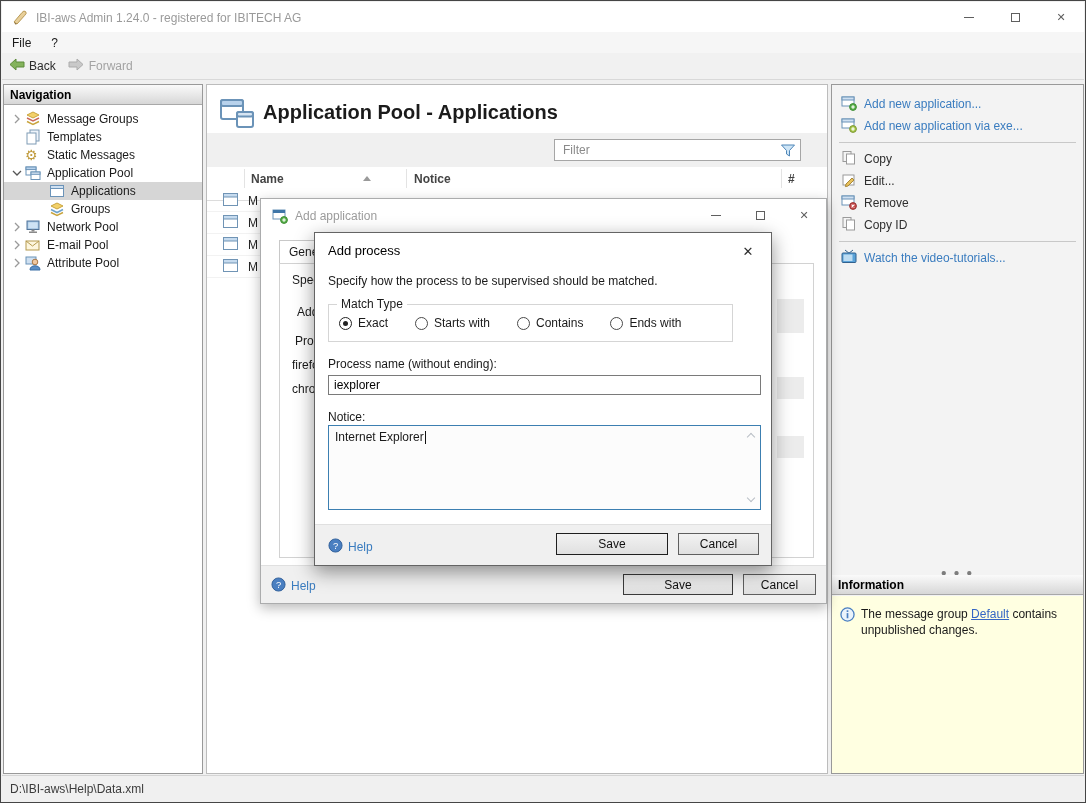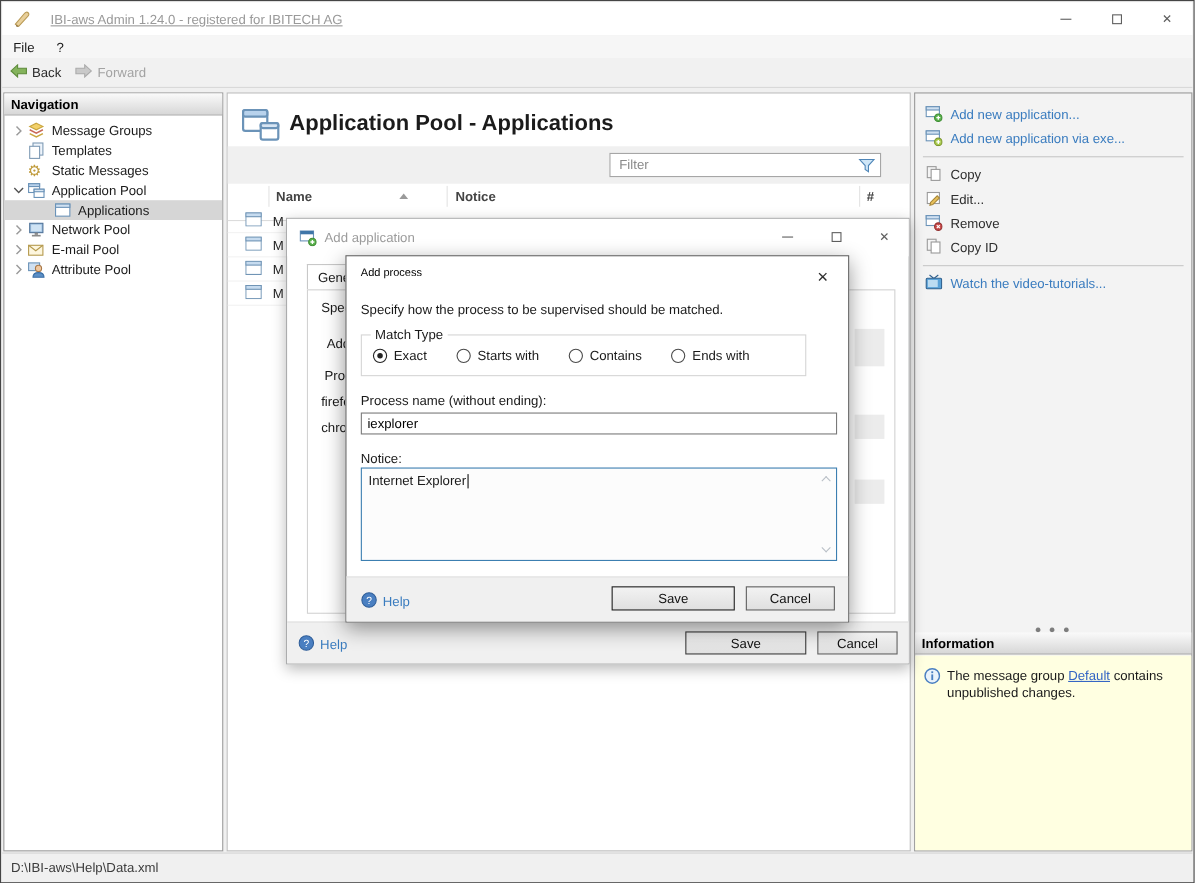--- a/index.html
+++ b/index.html
@@ -4,21 +4,21 @@
 <style>
   * { margin:0; padding:0; box-sizing:border-box; }
   html,body { width:1086px; height:803px; overflow:hidden; }
   body { font-family:"Liberation Sans", sans-serif; font-size:12px; color:#1a1a1a; }
 
   .window { position:absolute; inset:0; background:#f0f0f0; border:1px solid #454545; }
 
   
   .titlebar { position:absolute; top:1px; left:1px; right:1px; height:30px; background:#fff; }
   .app-icon { position:absolute; left:9px; top:6px; }
-  .title-text { position:absolute; left:44px; top:9px; color:#9a9a9a;text-decoration:underline; }
+  .title-text { position:absolute; left:34px; top:9px; color:#9a9a9a; }
   .caption-btns { position:absolute; right:0; top:0; height:30px; display:flex; }
   .cap-btn { width:46px; height:30px; display:flex; align-items:center; justify-content:center; color:#5f5f5f; }
   .min-glyph { width:10px; height:1px; background:#5f5f5f; }
   .max-glyph { width:9px; height:9px; border:1px solid #5f5f5f; }
   .close-glyph { font-size:11px; color:#5f5f5f; }
 
   
   .menubar { position:absolute; top:31px; left:1px; right:1px; height:21px; background:#f6f6f6; display:flex; align-items:center; }
   .menu-item { padding:3px 10px; color:#1a1a1a; }
   .toolbar { position:absolute; top:52px; left:1px; right:1px; height:27px; background:#f1f1f1; border-bottom:1px solid #d9d9d9; display:flex; align-items:center; }
@@ -88,21 +88,21 @@
   .tab { position:absolute; left:18px; top:41px; height:23px; background:#fff; border:1px solid #c8c8c8; border-bottom:none; padding:4px 9px; color:#1a1a1a; }
   .tab-page { position:absolute; left:18px; top:64px; width:535px; height:295px; border:1px solid #d2d2d2; background:#fff; }
   .frag { position:absolute; color:#1a1a1a; white-space:nowrap; }
   .ghost-block { position:absolute; background:#ececec; width:27px; }
   .dlg-footer { position:absolute; left:0; right:0; bottom:0; background:#f0f0f0; border-top:1px solid #e0e0e0; }
   .dlg-addapp .dlg-footer { height:38px; }
   .help-link { position:absolute; display:flex; align-items:center; gap:5px; color:#3a7cbf; }
   .btn { position:absolute; display:flex; align-items:center; justify-content:center; background:linear-gradient(#f2f2f2,#e0e0e0); border:1px solid #5f5f5f; color:#111; }
 
   .dlg-addprocess { left:313px; top:231px; width:458px; height:334px; border:1px solid #646464; box-shadow:0 6px 18px rgba(0,0,0,.42); z-index:20; }
-  .dlg-addprocess .dlg-title { position:absolute; left:13px; top:10px; font-size:10px; color:#000; }
+  .dlg-addprocess .dlg-title { position:absolute; left:13px; top:10px; font-size:13px; color:#000; }
   .dlg-addprocess .dlg-close { position:absolute; right:11px; top:7px; width:24px; height:22px; display:flex; align-items:center; justify-content:center; color:#2e2e2e; font-size:13px; }
   .dlg-desc { position:absolute; left:13px; top:41px; color:#1a1a1a; }
   .groupbox { position:absolute; left:13px; top:71px; width:405px; height:38px; border:1px solid #d5d5d5; }
   .groupbox .legend { position:absolute; left:8px; top:-8px; background:#fff; padding:0 4px; color:#1a1a1a; }
   .radio-row { position:absolute; left:10px; top:11px; display:flex; align-items:center; }
   .radio-opt { display:flex; align-items:center; margin-right:27px; }
   .radio { width:13px; height:13px; border:1px solid #4a4a4a; border-radius:50%; margin-right:6px; position:relative; flex:none; background:#fff; }
   .radio.checked { border-color:#222; }
   .radio.checked::after { content:""; position:absolute; left:3px; top:3px; width:5px; height:5px; border-radius:50%; background:#222; }
   .field-label { position:absolute; left:13px; color:#1a1a1a; }
@@ -205,20 +205,29 @@
         <span class="tree-lbl">Application Pool</span>
       </div>
       <div class="tree-row child selected">
         <span class="expander"></span>
         <span class="tree-ico"><svg width="16" height="16" viewBox="0 0 16 16">
               <rect x="1.5" y="2.5" width="13" height="11" fill="#fff" stroke="#6b93b8"></rect>
               <rect x="1.5" y="2.5" width="13" height="3" fill="#cfe0f1" stroke="#6b93b8"></rect>
             </svg></span>
         <span class="tree-lbl">Applications</span>
       </div>
+      <div class="tree-row child">
+        <span class="expander"></span>
+        <span class="tree-ico"><svg width="16" height="16" viewBox="0 0 16 16">
+              <path d="M8 2l6 3-6 3-6-3z" fill="#f3d16a" stroke="#c9a53f"></path>
+              <path d="M2 8.5l6 3 6-3" fill="none" stroke="#6fa3cc" stroke-width="1.6"></path>
+              <path d="M2 11.5l6 3 6-3" fill="none" stroke="#c9a53f" stroke-width="1.4"></path>
+            </svg></span>
+        <span class="tree-lbl">Groups</span>
+      </div>
       <div class="tree-row">
         <span class="expander">
             <svg width="10" height="10" viewBox="0 0 10 10">
               <path d="M3 1l4 4-4 4" stroke="#9a9a9a" stroke-width="1.3" fill="none"></path>
             </svg>
           </span>
         <span class="tree-ico"><svg width="16" height="16" viewBox="0 0 16 16">
               <rect x="2" y="2" width="12" height="8.5" fill="#9fc1e0" stroke="#51749a"></rect>
               <rect x="3.3" y="3.3" width="9.4" height="6" fill="#cfe3f4"></rect>
               <rect x="6.5" y="10.5" width="3" height="2" fill="#8a8a8a"></rect>

